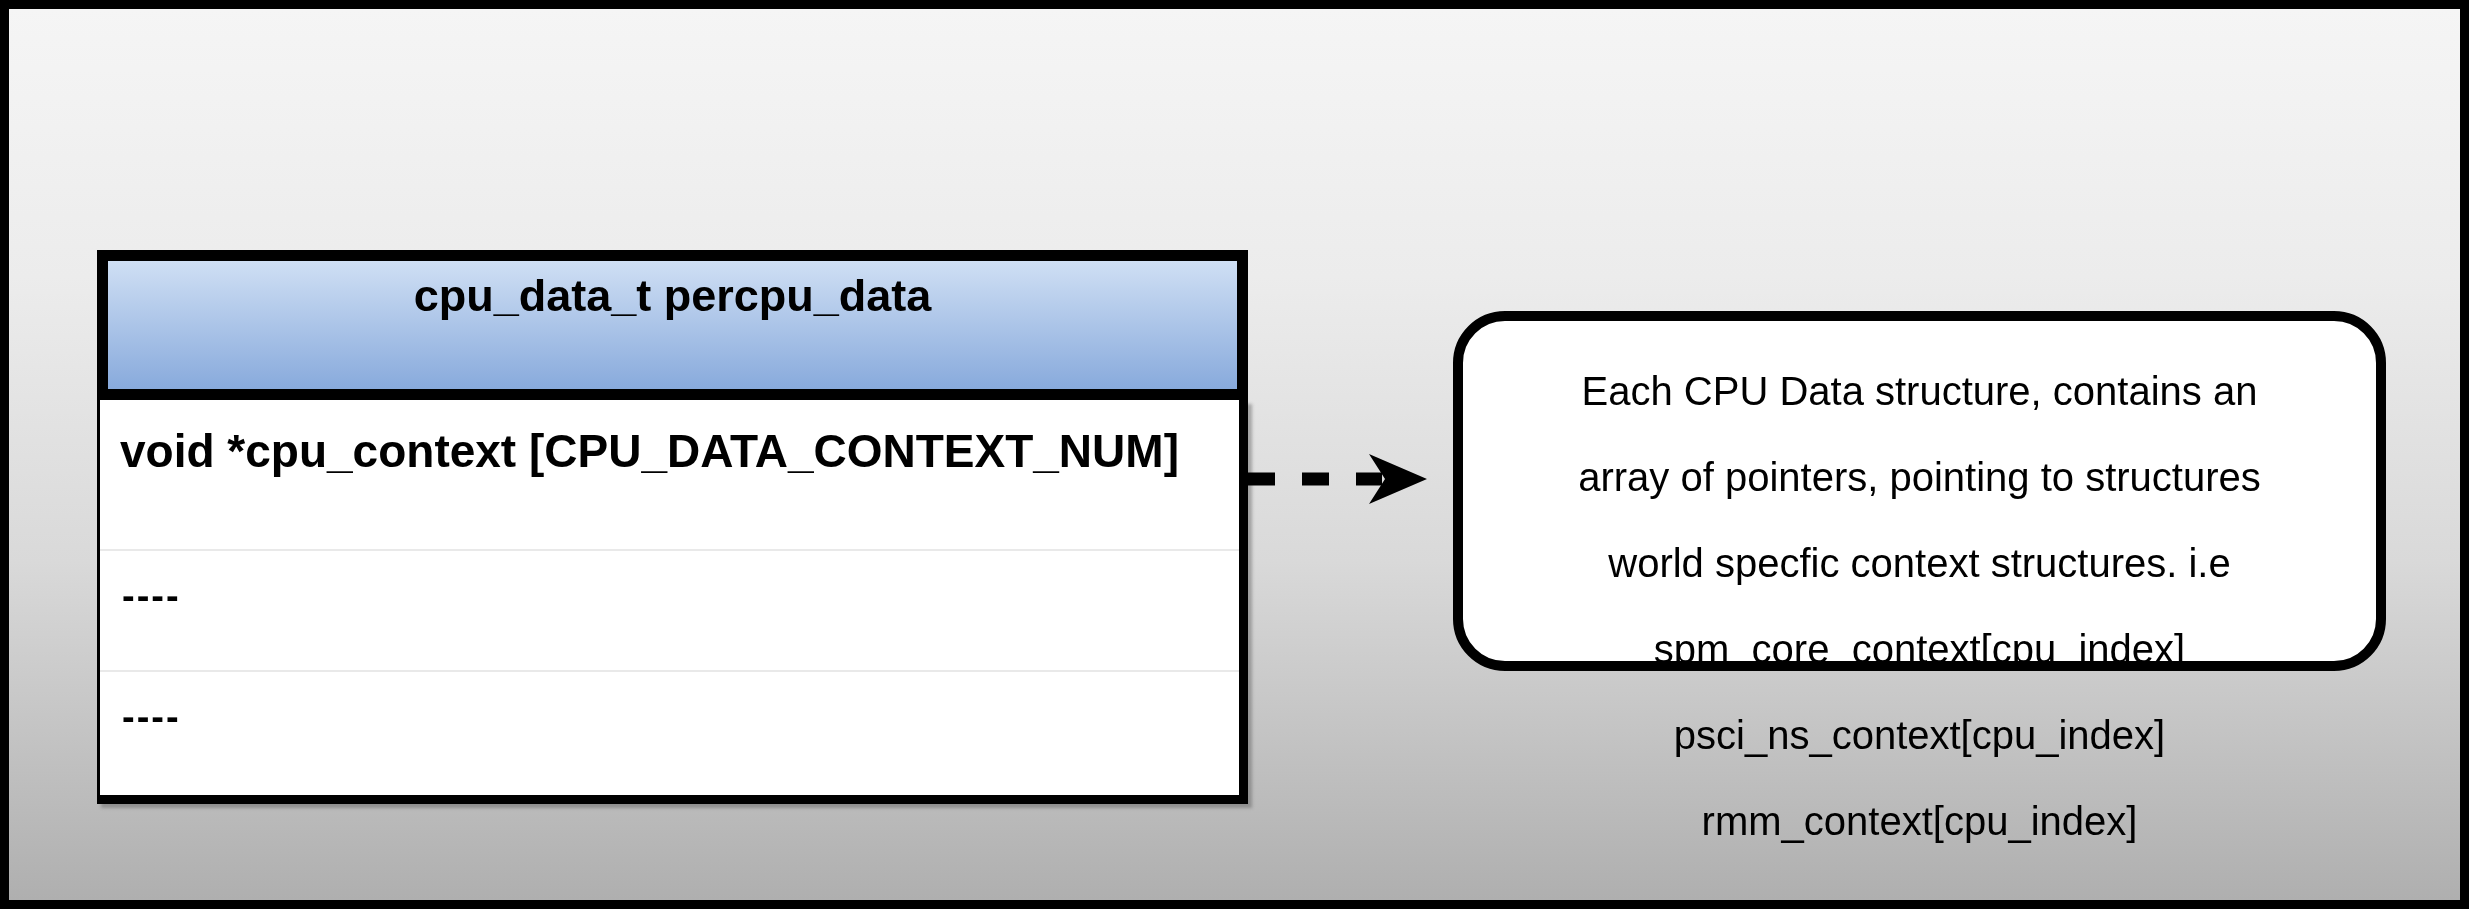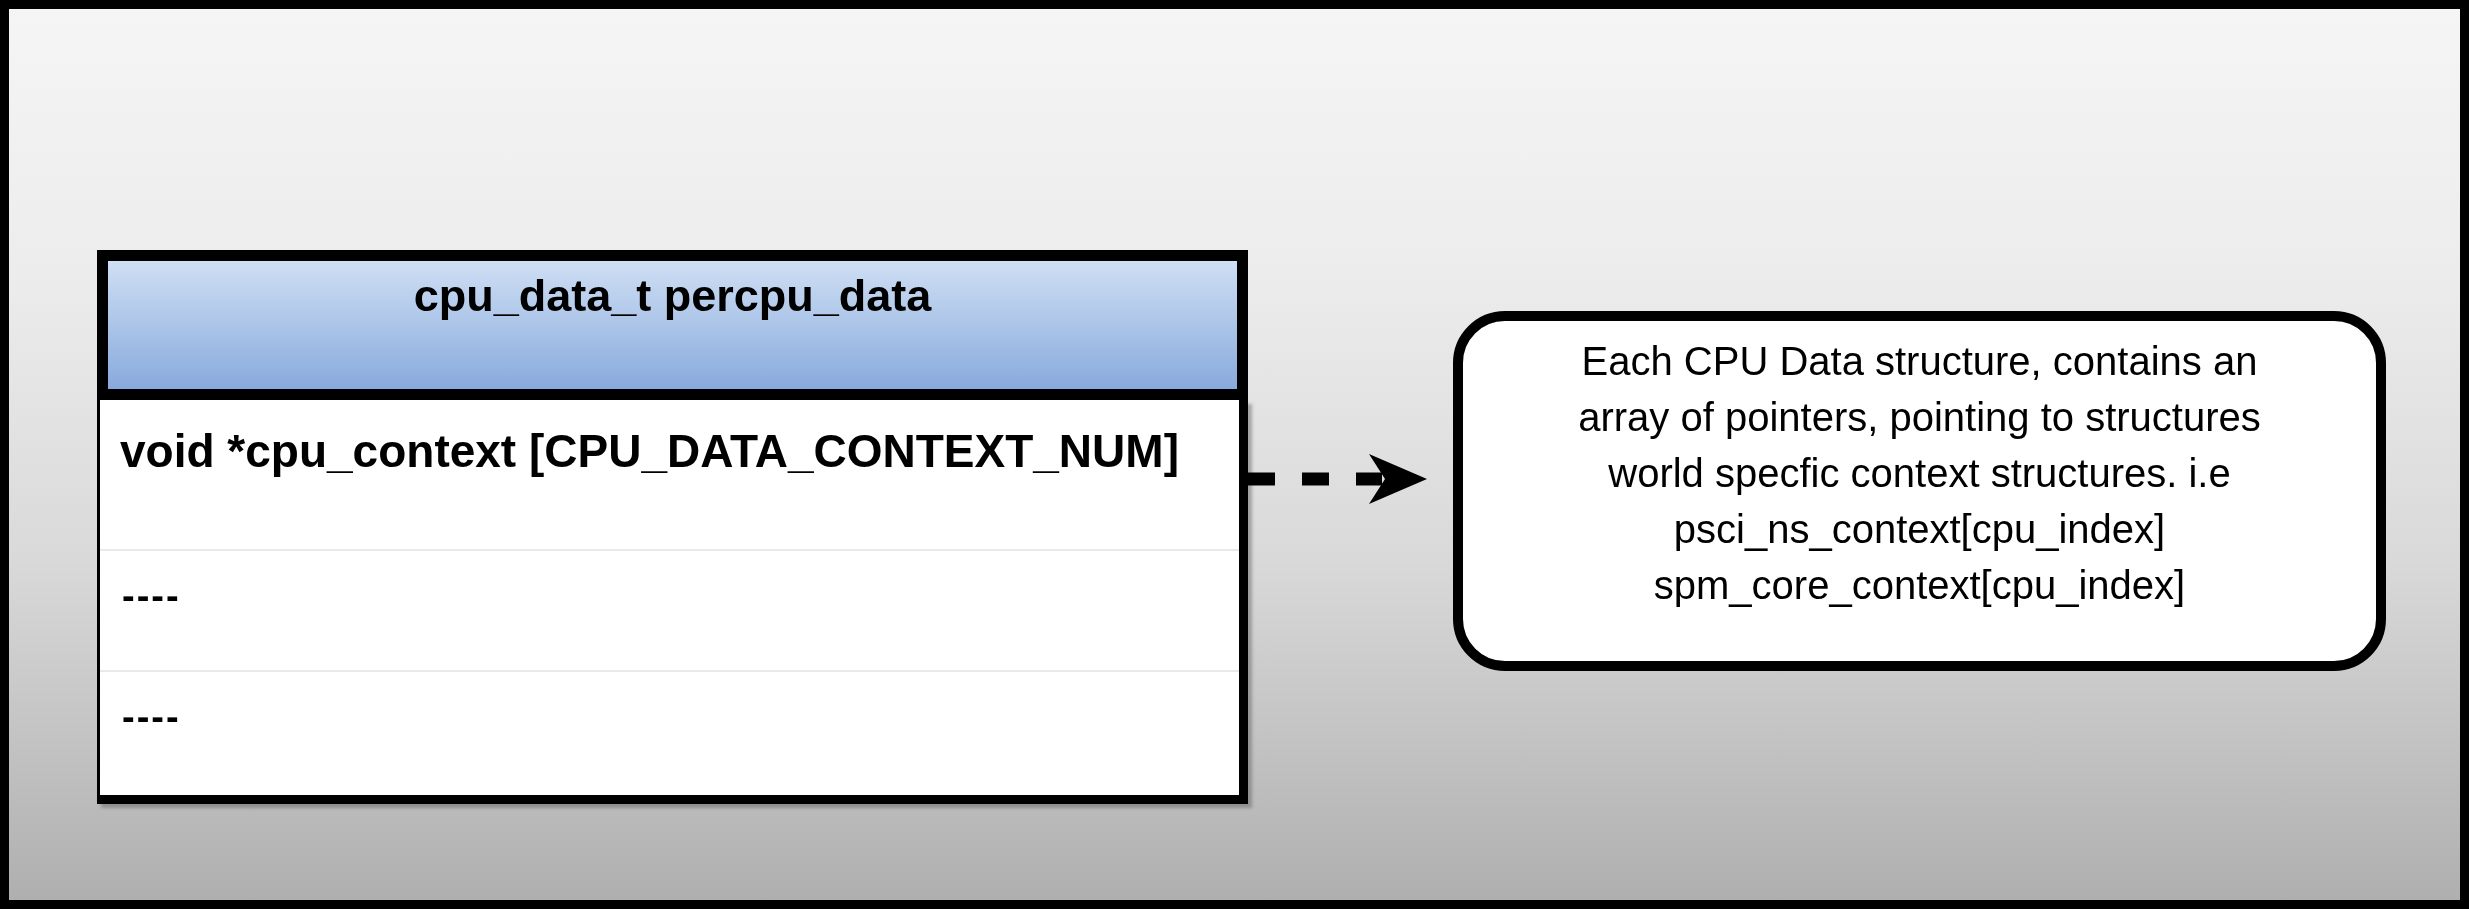--- a/index.html
+++ b/index.html
@@ -82,21 +82,21 @@
     position:absolute;
     left:1444px;top:302px;
     width:933px;height:360px;
     background:#ffffff;
     border:10px solid var(--border);
     border-radius:52px;
     padding-top:12px;
     text-align:center;
     font-size:40px;line-height:56px;
   }
-  .note-line{white-space:nowrap;}
+  .note-line{white-space:nowrap;margin-top:30px;}
 </style>
 </head>
 <body>
 
 <div class="page">
 
 
   <div class="struct-header">
     <div>cpu_data_t percpu_data</div>
   </div>
@@ -109,17 +109,18 @@
 
   <svg class="connector" viewBox="0 0 215 80" xmlns="http://www.w3.org/2000/svg">
     <line x1="2" y1="40" x2="136" y2="40" stroke="#000000" stroke-width="13" stroke-dasharray="27 27"></line>
     <polygon points="181,40 123,15 139,40 123,65" fill="#000000"></polygon>
   </svg>
 
   <div class="note-box">
     <div class="note-line">Each CPU Data structure, contains an</div>
     <div class="note-line">array of pointers, pointing to structures</div>
     <div class="note-line">world specfic context structures. i.e</div>
+    <div class="note-line">spm_core_context[cpu_index]</div>
     <div class="note-line">psci_ns_context[cpu_index]</div>
-    <div class="note-line">spm_core_context[cpu_index]</div>
+    <div class="note-line">rmm_context[cpu_index]</div>
   </div>
 
 </div>
 
 </body></html>

